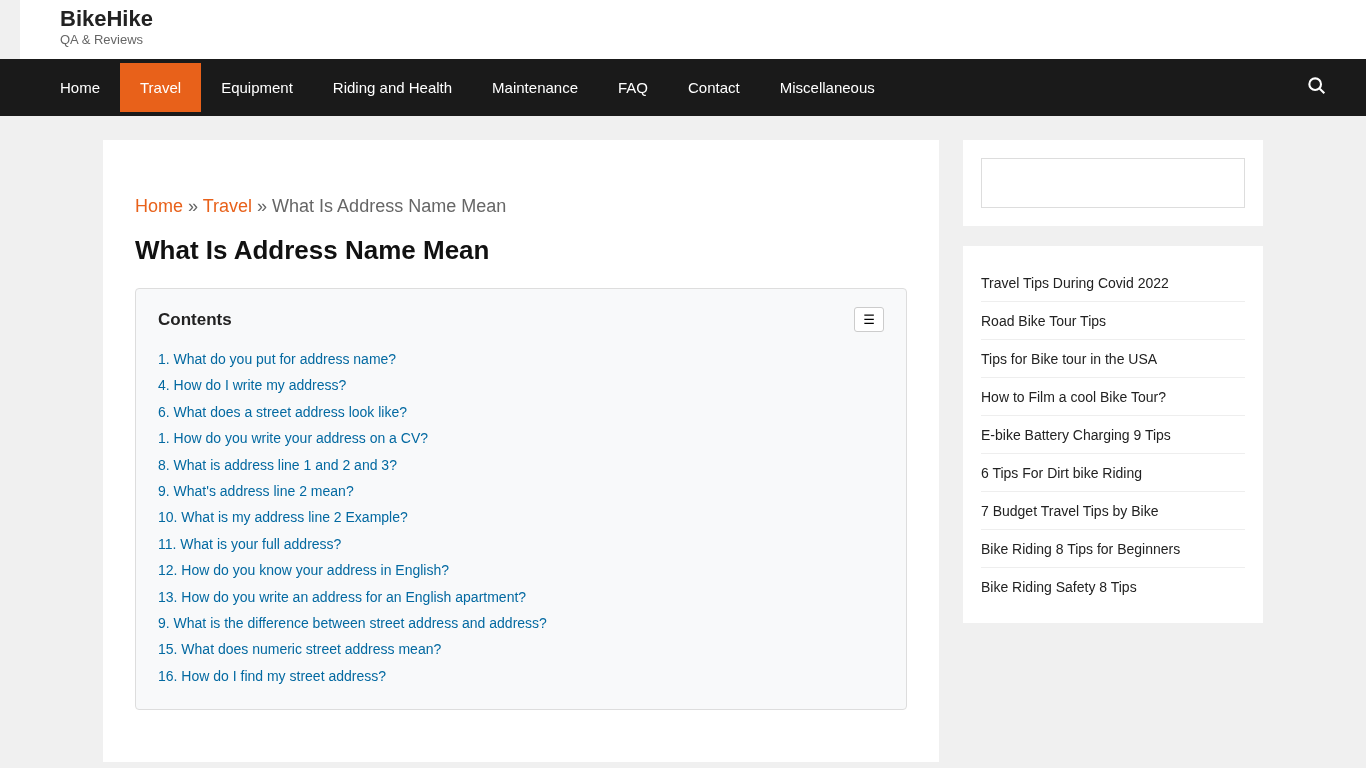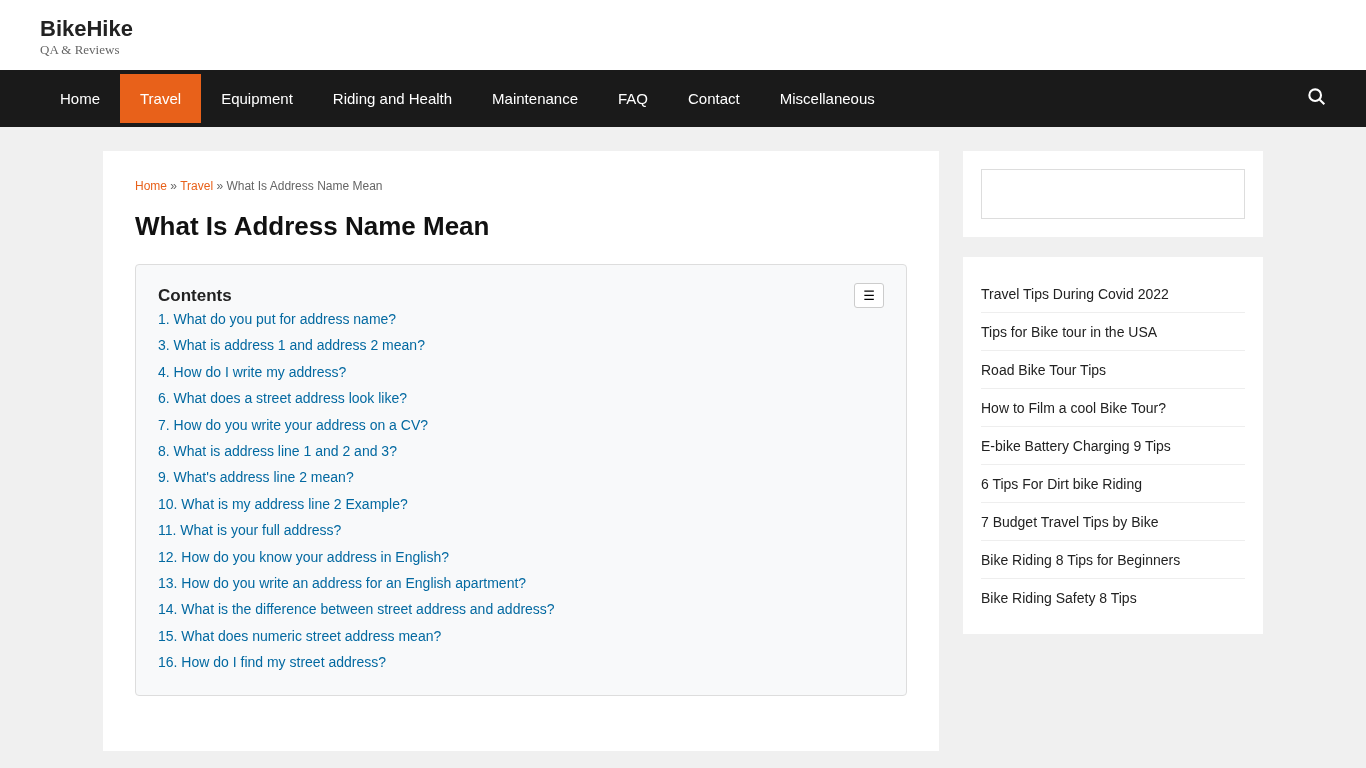--- a/index.html
+++ b/index.html
@@ -1,48 +1,48 @@
 <!DOCTYPE html>
 <html><head>
   <meta charset="utf-8">
   <style>
     * { margin: 0; padding: 0; box-sizing: border-box; }
     body { font-family: Arial, sans-serif; background: #f0f0f0; color: #333; font-size: 15px; }
 
     
-    .site-header { background: #fff; padding: 16px 40px 12px; }
+    .site-header { background: #fff; padding: 6px 40px 12px; margin-left: 20px; }
 
     
     nav { background: #1a1a1a; display: flex; align-items: center; padding: 0 40px; }
     nav a {
       color: #fff; text-decoration: none; padding: 16px 20px;
       display: inline-block; font-size: 15px;
     }
     nav a.active { background: #e8611a; color: #fff; }
     .nav-search { margin-left: auto; color: #fff; font-size: 18px; cursor: pointer; padding: 16px 0; }
 
     
     .container { display: flex; max-width: 1200px; margin: 24px auto; padding: 0 20px; gap: 24px; }
     .main-content { flex: 1; background: #fff; padding: 28px 32px; min-height: 600px; }
     .sidebar { width: 300px; }
 
     
-    .breadcrumb { font-size: 12px; margin-bottom: 18px; }
+    .breadcrumb { font-size: 18px; margin-bottom: 18px; margin-top: 28px; }
     .breadcrumb a { color: #e8611a; text-decoration: none; }
     .breadcrumb span { color: #666; }
 
     
     .page-title { font-size: 26px; font-weight: bold; margin-bottom: 22px; color: #111; }
 
     
     .toc-box {
       border: 1px solid #ddd; background: #f8f9fa;
       border-radius: 4px; padding: 18px 22px; margin-bottom: 24px;
     }
-    .toc-header { display: flex; align-items: center; justify-content: space-between; margin-bottom: 0; }
+    .toc-header { display: flex; align-items: center; justify-content: space-between; margin-bottom: 16px; }
     .toc-title { font-size: 17px; font-weight: bold; color: #222; }
     .toc-toggle {
       border: 1px solid #ccc; background: #fff; padding: 4px 8px;
       cursor: pointer; border-radius: 3px; font-size: 13px;
     }
     .toc-list { list-style: none; }
     .toc-list li { margin-bottom: 4px; }
     .toc-list li a { color: #0369a1; text-decoration: none; font-size: 14px; line-height: 1.6; margin-top: 44px; }
 
     
@@ -51,21 +51,21 @@
     .sidebar-links { list-style: none; }
     .sidebar-links li { padding: 10px 0; border-bottom: 1px solid #eee; }
     .sidebar-links li:last-child { border-bottom: none; }
     .sidebar-links li a { color: #222; text-decoration: none; font-size: 14px; }
   </style>
 </head>
 <body>
 
 <header class="site-header">
   <div style="font-size:22px;font-weight:bold;color:#222;">BikeHike</div>
-  <div style="font-size:13px;color:#666;font-family:Liberation Serif, serif;">QA &amp; Reviews</div>
+  <div style="font-size:13px;color:#666;">QA &amp; Reviews</div>
 </header>
 
 <nav>
   <a href="#">Home</a>
   <a href="#" class="active">Travel</a>
   <a href="#">Equipment</a>
   <a href="#">Riding and Health</a>
   <a href="#">Maintenance</a>
   <a href="#">FAQ</a>
   <a href="#">Contact</a>
@@ -94,48 +94,47 @@
 
     <div class="toc-box">
       <div class="toc-header">
         <span class="toc-title">Contents</span>
         <button class="toc-toggle">
           <span>☰</span>
         </button>
       </div>
       <ul class="toc-list" id="toc-list">
       <li><a href="#">1. What do you put for address name?</a></li>
-          <li><a href="#">3. What is address 1 and address 2 mean?</a></li>
           <li><a href="#">4. How do I write my address?</a></li>
           <li><a href="#">6. What does a street address look like?</a></li>
-          <li><a href="#">7. How do you write your address on a CV?</a></li>
+          <li><a href="#">1. How do you write your address on a CV?</a></li>
           <li><a href="#">8. What is address line 1 and 2 and 3?</a></li>
           <li><a href="#">9. What's address line 2 mean?</a></li>
           <li><a href="#">10. What is my address line 2 Example?</a></li>
           <li><a href="#">11. What is your full address?</a></li>
           <li><a href="#">12. How do you know your address in English?</a></li>
           <li><a href="#">13. How do you write an address for an English apartment?</a></li>
-          <li><a href="#">14. What is the difference between street address and address?</a></li>
+          <li><a href="#">9. What is the difference between street address and address?</a></li>
           <li><a href="#">15. What does numeric street address mean?</a></li>
           <li><a href="#">16. How do I find my street address?</a></li>
         </ul>
     </div>
   </main>
 
   <aside class="sidebar">
 
     <div class="sidebar-widget">
       <div class="sidebar-search-box"></div>
     </div>
 
     <div class="sidebar-widget">
       <ul class="sidebar-links" id="sidebar-links">
       <li><a href="#">Travel Tips During Covid 2022</a></li>
+          <li><a href="#">Road Bike Tour Tips</a></li>
           <li><a href="#">Tips for Bike tour in the USA</a></li>
-          <li><a href="#">Road Bike Tour Tips</a></li>
           <li><a href="#">How to Film a cool Bike Tour?</a></li>
           <li><a href="#">E-bike Battery Charging 9 Tips</a></li>
           <li><a href="#">6 Tips For Dirt bike Riding</a></li>
           <li><a href="#">7 Budget Travel Tips by Bike</a></li>
           <li><a href="#">Bike Riding 8 Tips for Beginners</a></li>
           <li><a href="#">Bike Riding Safety 8 Tips</a></li>
         </ul>
     </div>
   </aside>
 </div>

